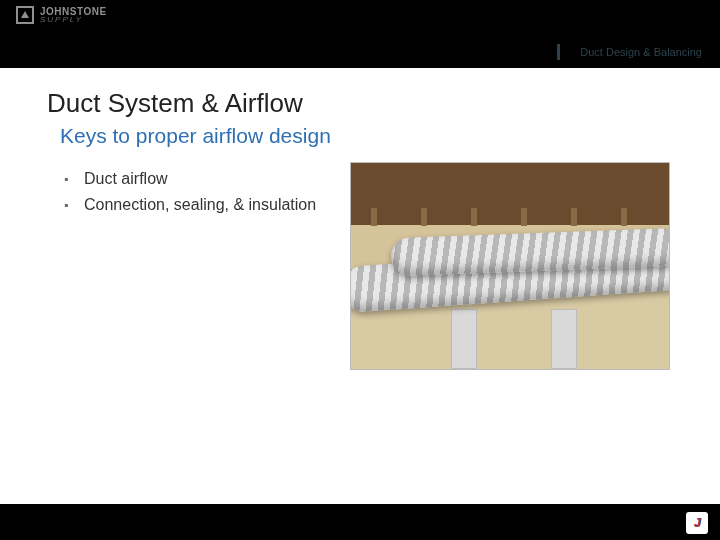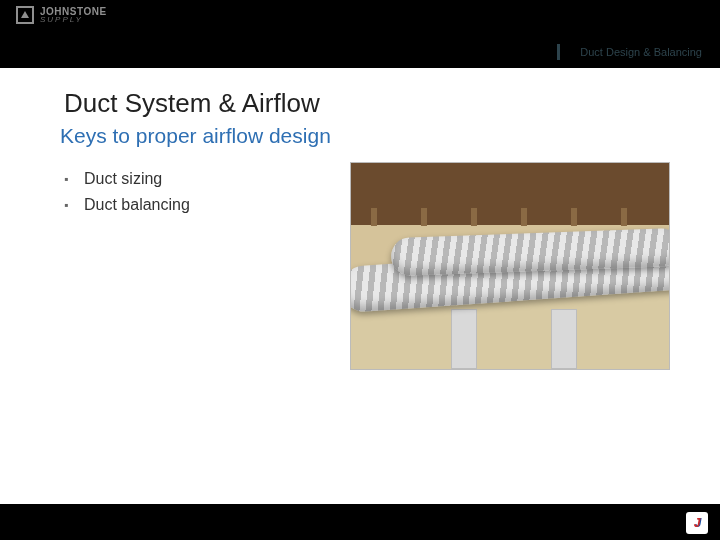--- a/index.html
+++ b/index.html
@@ -15,21 +15,21 @@
   .logo-text { display:flex; flex-direction:column; line-height:0.9; }
   .logo-text .l1 { font-size: 10px; font-weight: 700; letter-spacing: .5px; color:#8f8f8f; }
   .logo-text .l2 { font-size: 8px; font-weight: 400; letter-spacing: 2px; color:#6a6a6a;font-style:italic; }
 
   .breadcrumb { position: absolute; left: 16px; top: 50px; font-size: 12px; color: #ccc; }
 
   .topright { position:absolute; right:18px; top:44px; display:flex; align-items:center; gap:20px; color:#2d434c; font-size:11px; }
   .topright .bar { width:3px; height:16px; background:#2d434c; }
 
   
-  .title { position:absolute; left:64px; top:88px; font-size:26px; font-weight:400; color:#222; }
+  .title { position:absolute; left:47px; top:88px; font-size:26px; font-weight:400; color:#222; }
   .subtitle { position:absolute; left:60px; top:124px; font-size:21px; font-weight:400; color:#2e6fb3; }
 
   .bullets { position:absolute; left:60px; top:168px; width:270px; list-style:none; }
   .bullets li { position:relative; padding-left:24px; font-size:16px; line-height:1.35; color:#333; margin-bottom:4px; }
   .bullets li::before { content:"▪"; position:absolute; left:4px; top:0; color:#666; font-size:12px; line-height:1.9; }
 
   
   .photo { position:absolute; right:50px; top:162px; width:320px; height:208px; background:#d5c39a; border:1px solid #bbb; overflow:hidden; }
   .photo .floor { position:absolute; left:0; bottom:0; width:100%; height:45%; background:#d8caa3; }
   .photo .ceil { position:absolute; left:0; top:0; width:100%; height:30%; background:#6b4b2e; }
@@ -58,22 +58,22 @@
     <div class="topright">
       <span class="bar"></span>
       <span>Duct Design &amp; Balancing</span>
     </div>
   </div>
 
   <h1 class="title">Duct System &amp; Airflow</h1>
   <h2 class="subtitle">Keys to proper airflow design</h2>
 
   <ul class="bullets">
-    <li>Duct sizing</li>
-    <li>Duct balancing</li>
+    <li>Duct airflow</li>
+    <li>Connection, sealing, &amp; insulation</li>
   </ul>
 
   <div class="photo" title="Insulated flexible ductwork running through a crawl space">
     <div class="ceil"></div>
     <div class="floor"></div>
     <div class="joist" style="left:20px"></div>
     <div class="joist" style="left:70px"></div>
     <div class="joist" style="left:120px"></div>
     <div class="joist" style="left:170px"></div>
     <div class="joist" style="left:220px"></div>

